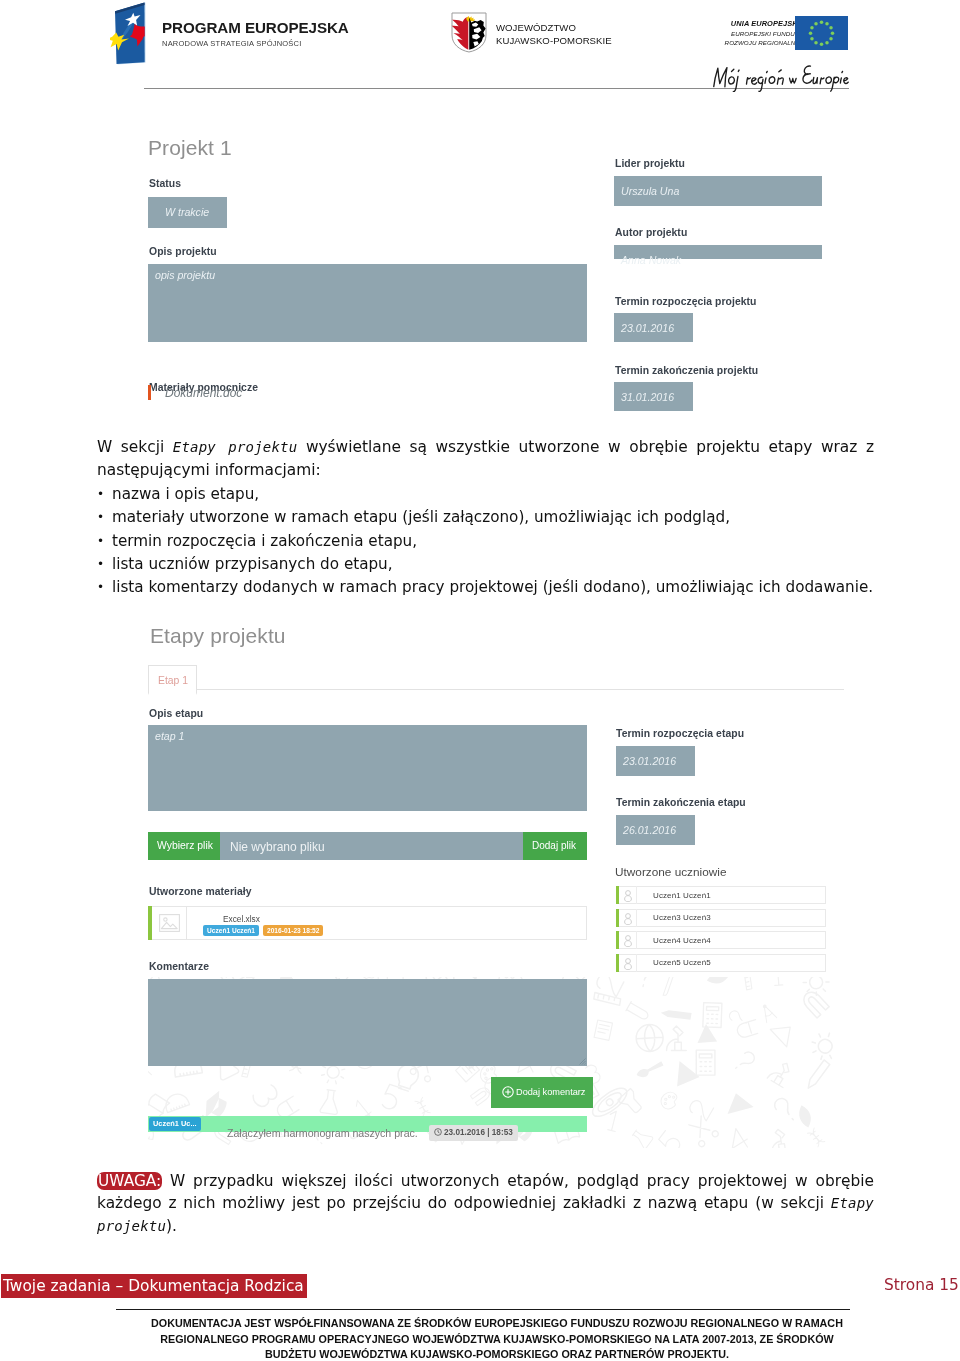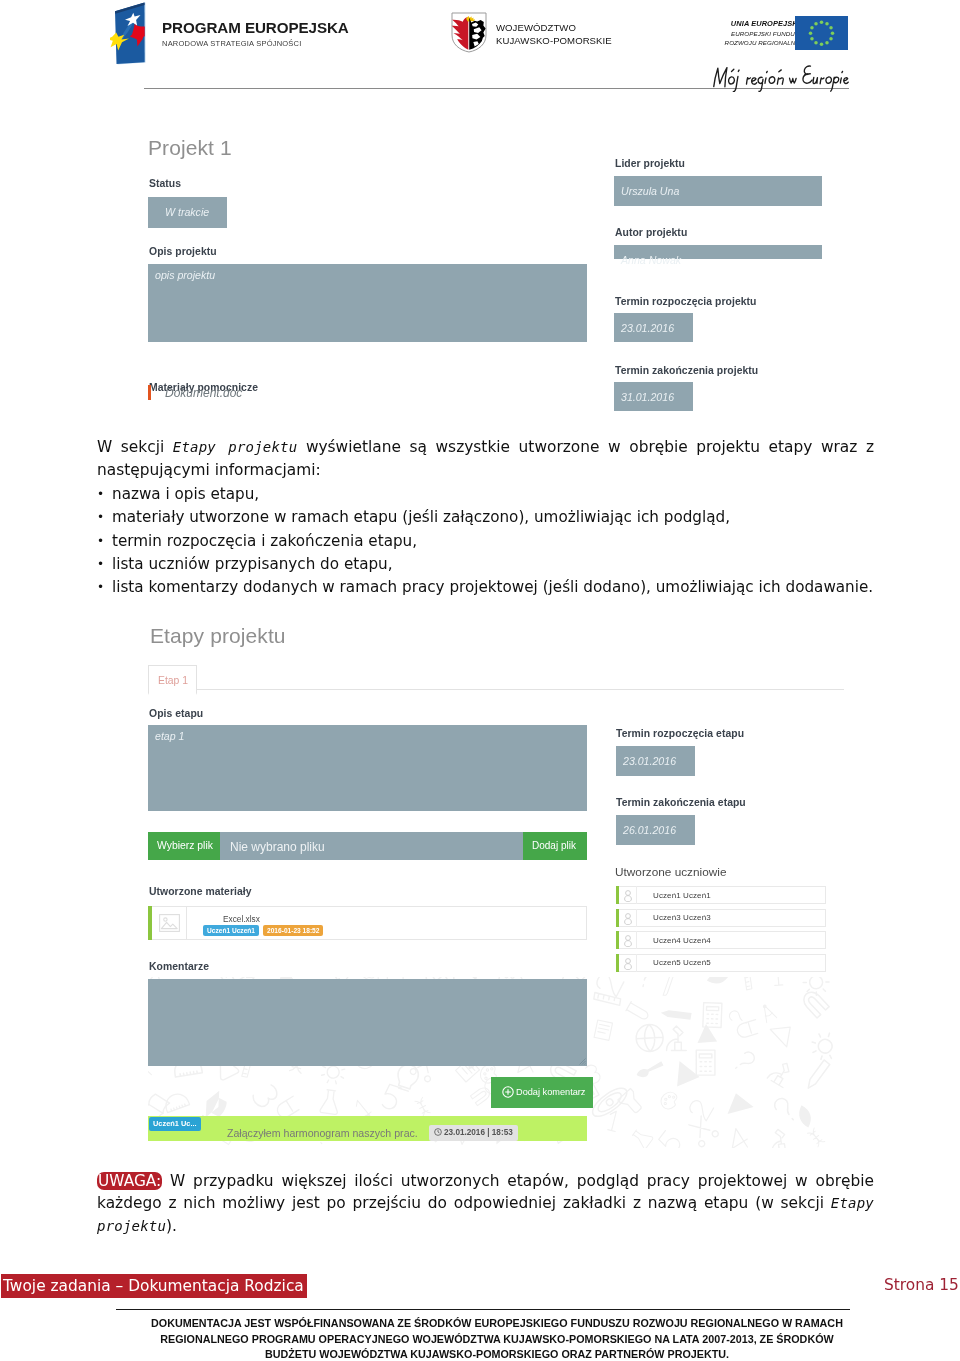--- a/index.html
+++ b/index.html
@@ -83,21 +83,21 @@
   #p2-mat-sep{position:absolute;left:37px;top:-1px;width:1px;height:34px;background:#e6e6e6;}
   #p2-mat-name{position:absolute;left:54px;top:7px;font-size:8.3px;color:#4a4a4a;margin-left:20px;}
   #p2-mat-badges{position:absolute;left:54px;top:18px;}
   .badge{display:inline-block;font-size:6.6px;color:#fff;padding:1.5px 4px 2px 4px;border-radius:2px;line-height:7px;vertical-align:top;font-weight:bold;}
   #p2-com-lbl{position:absolute;left:1px;top:337px;}
   #p2-com-box{position:absolute;left:0px;top:355px;width:439px;height:87px;background:#90a5af;}
   #p2-com-resize{position:absolute;right:1px;bottom:1px;width:7px;height:7px;}
   #p2-add-com{position:absolute;left:343px;top:453px;width:102px;height:31px;background:#4bad51;}
   #p2-add-com .ic{position:absolute;left:11px;top:9px;width:12px;height:12px;}
   #p2-add-com span{position:absolute;left:25px;top:10px;font-size:9.2px;color:#fff;white-space:nowrap;}
-  #p2-comment{position:absolute;left:0px;top:492px;width:439px;height:25px;background:#bef264;}
+  #p2-comment{position:absolute;left:0px;top:492px;width:439px;height:16px;background:#86efac;}
   #p2-com-author{position:absolute;left:1px;top:492.5px;z-index:5;background:#2aa3d4;color:#fff;font-size:7.4px;font-weight:bold;padding:2px 4px 3px 4px;border-radius:2px;line-height:9px;}
   #p2-com-text{position:absolute;left:79px;top:11px;font-size:10.6px;color:#787878;}
   #p2-com-date{position:absolute;left:281px;top:9px;background:#e2e2e2;border-radius:2px;padding:2px 5px 3px 5px;font-size:8.2px;color:#555;font-weight:bold;line-height:11px;white-space:nowrap;}
   #p2-start-lbl{position:absolute;left:468px;top:104px;}
   #p2-start-box{position:absolute;left:468px;top:122px;width:79px;height:30px;background:#90a5af;}
   #p2-end-lbl{position:absolute;left:468px;top:173px;}
   #p2-end-box{position:absolute;left:468px;top:191px;width:79px;height:30px;background:#90a5af;}
   #p2-stud-lbl{position:absolute;left:467px;top:241px;}
   .stud{position:absolute;left:468px;width:210px;height:18px;border:1px solid #e9e9e9;box-sizing:border-box;background:#fff;}
   .stud .gb{position:absolute;left:-1px;top:-1px;width:3px;height:18px;background:#8cc63f;}

